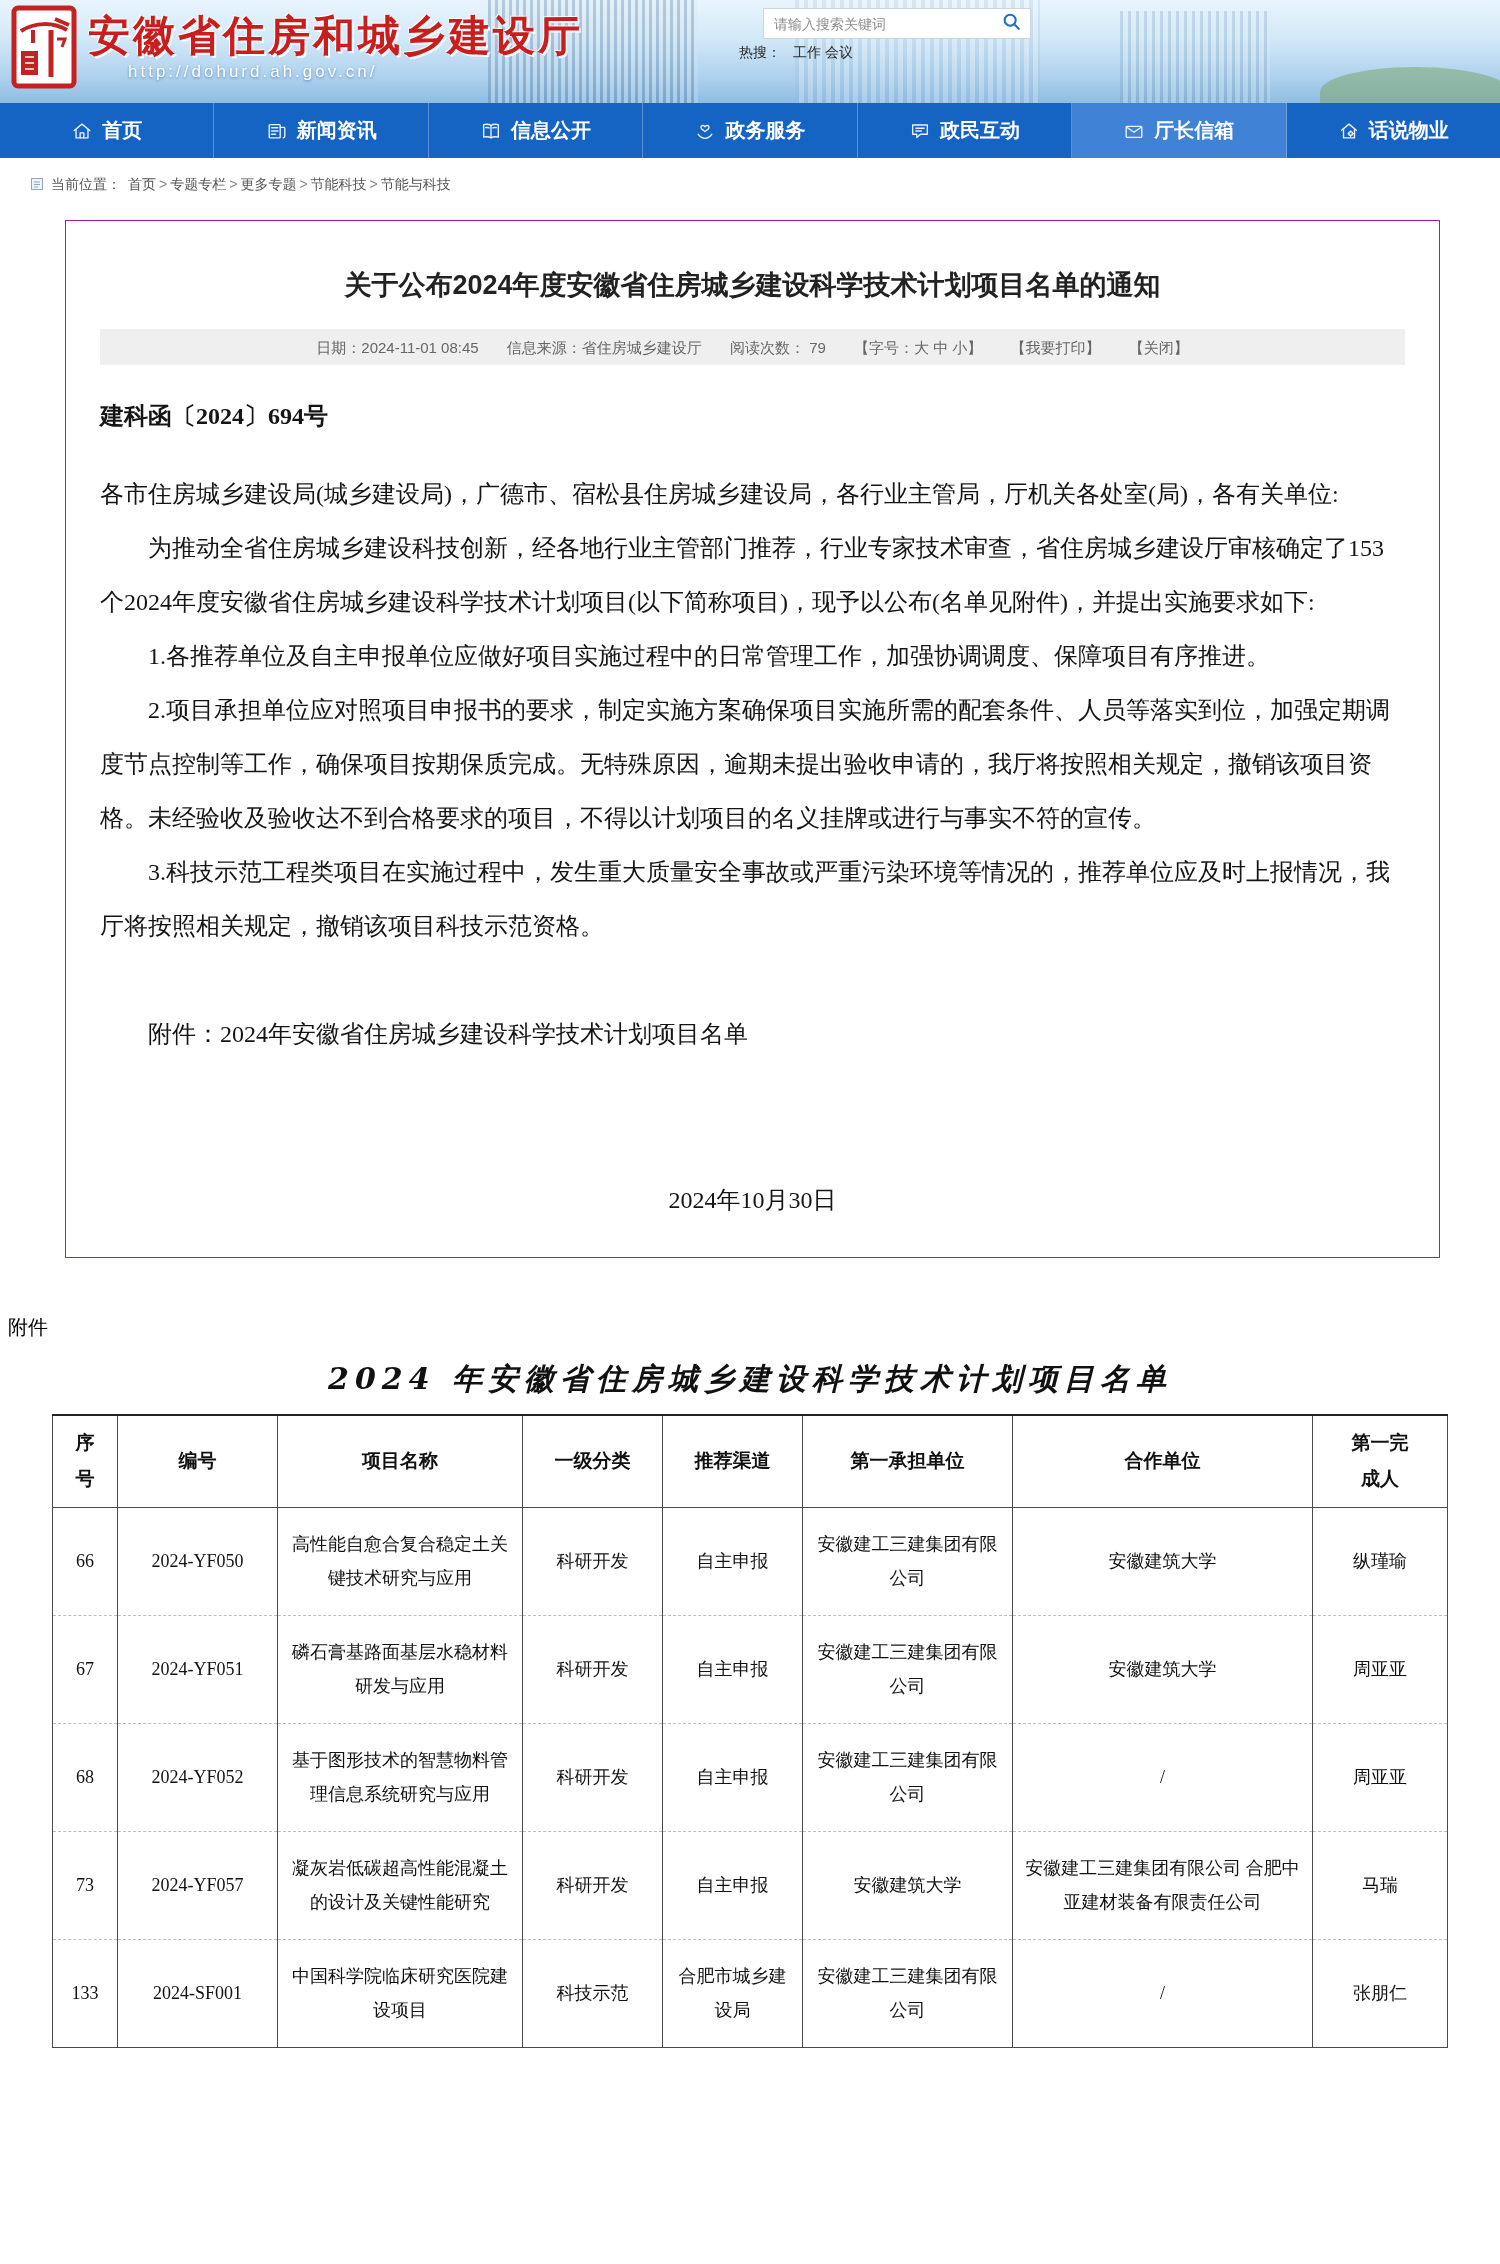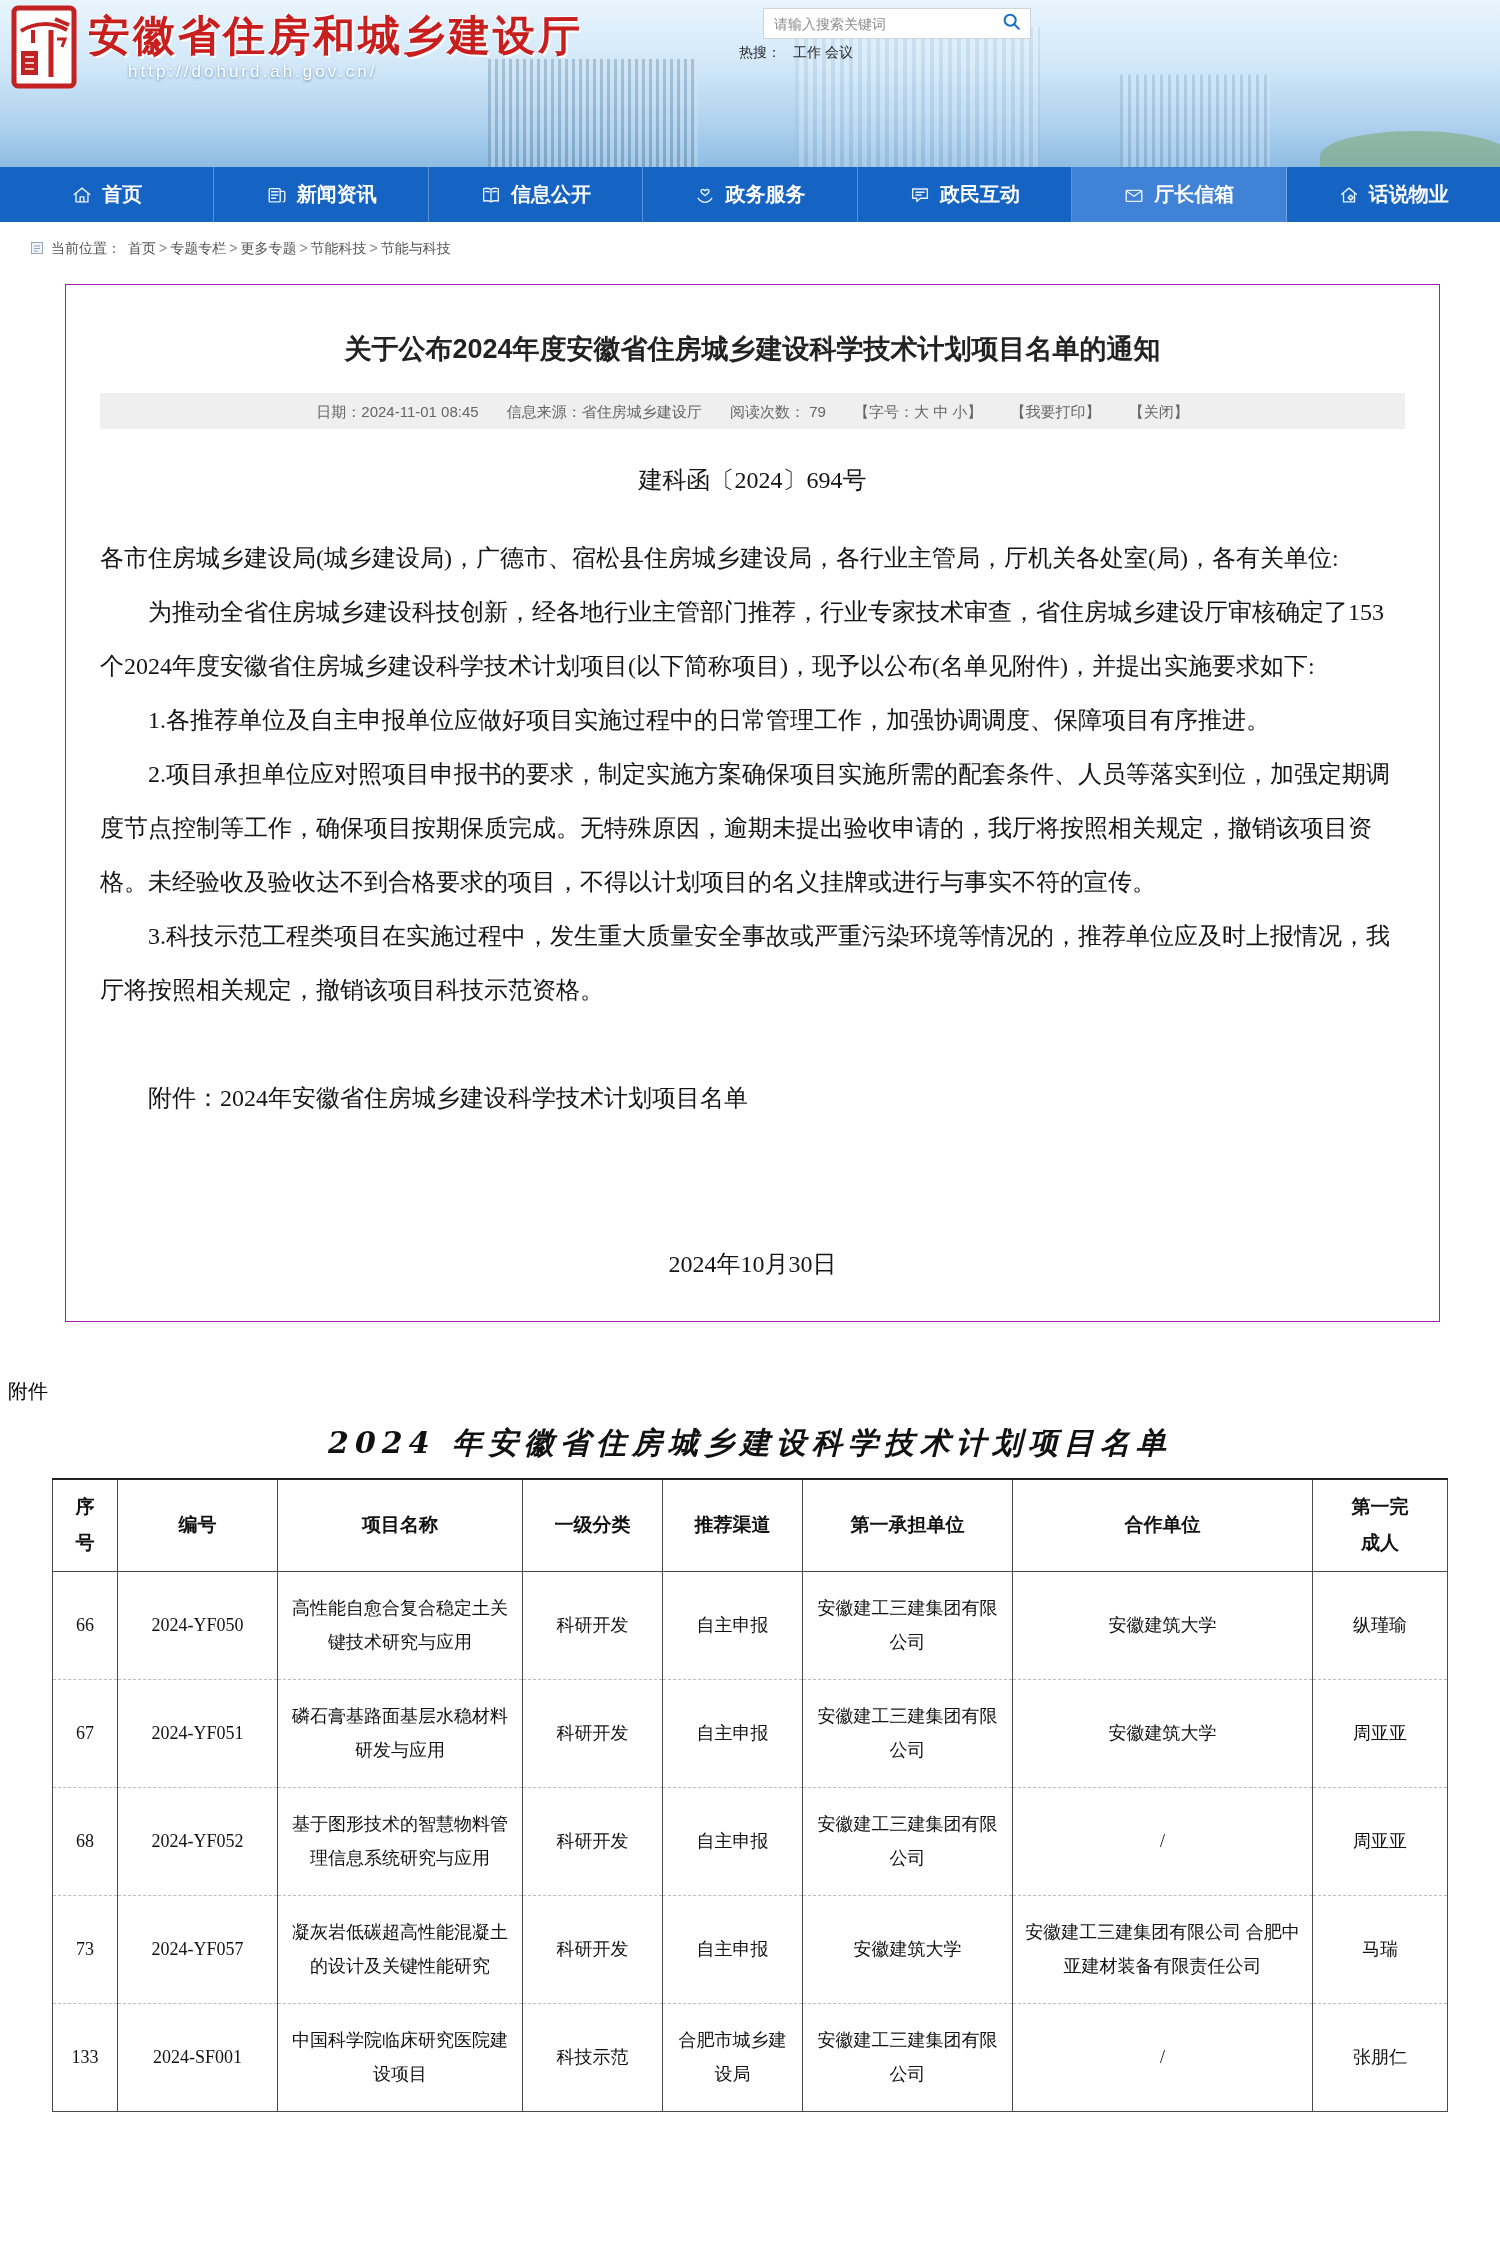--- a/index.html
+++ b/index.html
@@ -1,19 +1,19 @@
 <!DOCTYPE html>
 <html><head>
 <meta charset="utf-8">
 <style>
   html,body{margin:0;padding:0;}
   body{width:1500px;min-height:2264px;background:#fff;font-family:"Liberation Sans",sans-serif;color:#333;}
 
   
-  .banner{position:relative;height:167px;overflow:hidden;
+  .banner{position:relative;height:103px;overflow:hidden;
     background:linear-gradient(180deg,#e9f5fd 0%,#d2e8f8 38%,#aed1ee 75%,#8fbce2 100%);}
   .bld{position:absolute;bottom:0;}
   .bld-1{left:488px;width:210px;height:108px;opacity:.55;
     background:repeating-linear-gradient(90deg,rgba(78,115,150,.6) 0 3px,rgba(214,231,243,.55) 3px 7px);}
   .bld-2{left:795px;width:245px;height:140px;opacity:.45;
     background:repeating-linear-gradient(90deg,rgba(150,180,205,.5) 0 4px,rgba(238,246,252,.6) 4px 9px);}
   .bld-3{left:1120px;width:150px;height:92px;opacity:.5;
     background:repeating-linear-gradient(90deg,rgba(118,150,180,.55) 0 3px,rgba(224,238,248,.55) 3px 8px);}
   .greens{position:absolute;right:-10px;bottom:-14px;width:190px;height:50px;background:#7ca56e;
     border-radius:60% 60% 0 0;opacity:.55;}
@@ -47,21 +47,21 @@
   .crumb-sep{color:#888;margin:0 3px;}
 
   
   .card{margin:8px 60px 0 65px;border:1px solid #a21caf;background:#fff;padding:46px 34px 30px;}
   .article-title{text-align:center;font-size:27px;font-weight:bold;color:#222;margin:0 0 26px;}
   .meta-bar{background:#efefef;height:36px;line-height:38px;text-align:center;font-size:15px;color:#666;
     white-space:nowrap;}
   .meta-bar span{margin:0 12px;}
   .meta-action{cursor:pointer;}
   .article-body{margin-top:24px;font-family:"Liberation Serif",serif;font-size:24px;color:#151515;line-height:54px;}
-  .doc-number{text-align:center;font-weight:normal;}
+  .doc-number{font-weight:bold;}
   .para{margin:0;}
   .para.indent{text-indent:2em;}
   .attach-line{margin-top:54px;text-indent:2em;}
   .sign-date{margin-top:112px;text-align:center;}
 
   
   .attachment{margin-top:56px;}
   .attach-label{font-size:20px;color:#000;margin:0 0 12px 8px;}
   .attach-title{text-align:center;font-family:"DejaVu Serif",serif;font-style:italic;font-weight:bold;
     font-size:30px;letter-spacing:6px;color:#111;margin:18px 0 14px;}

